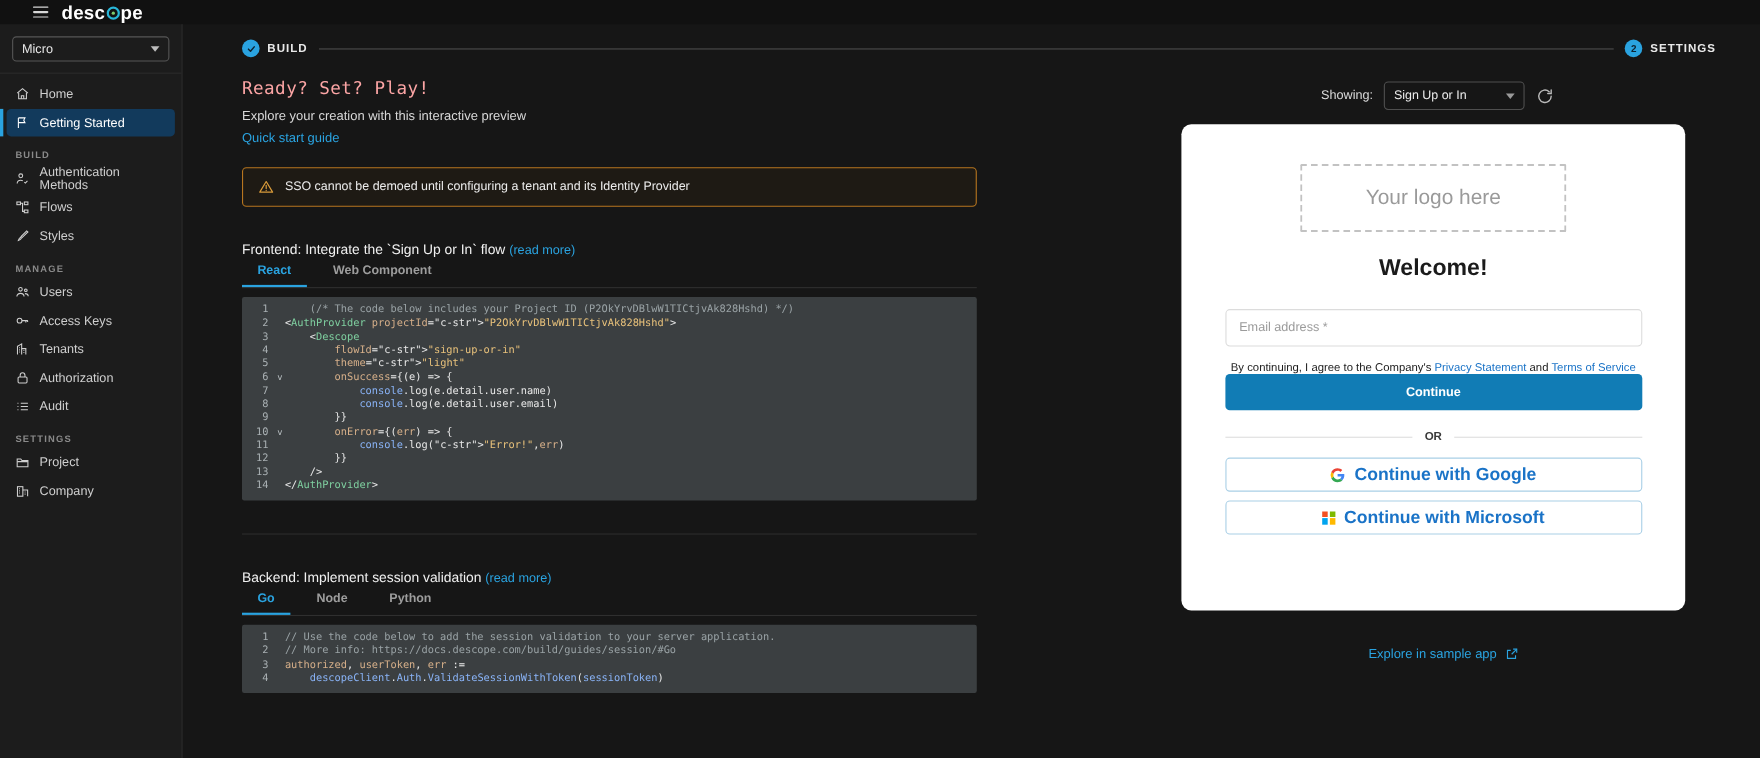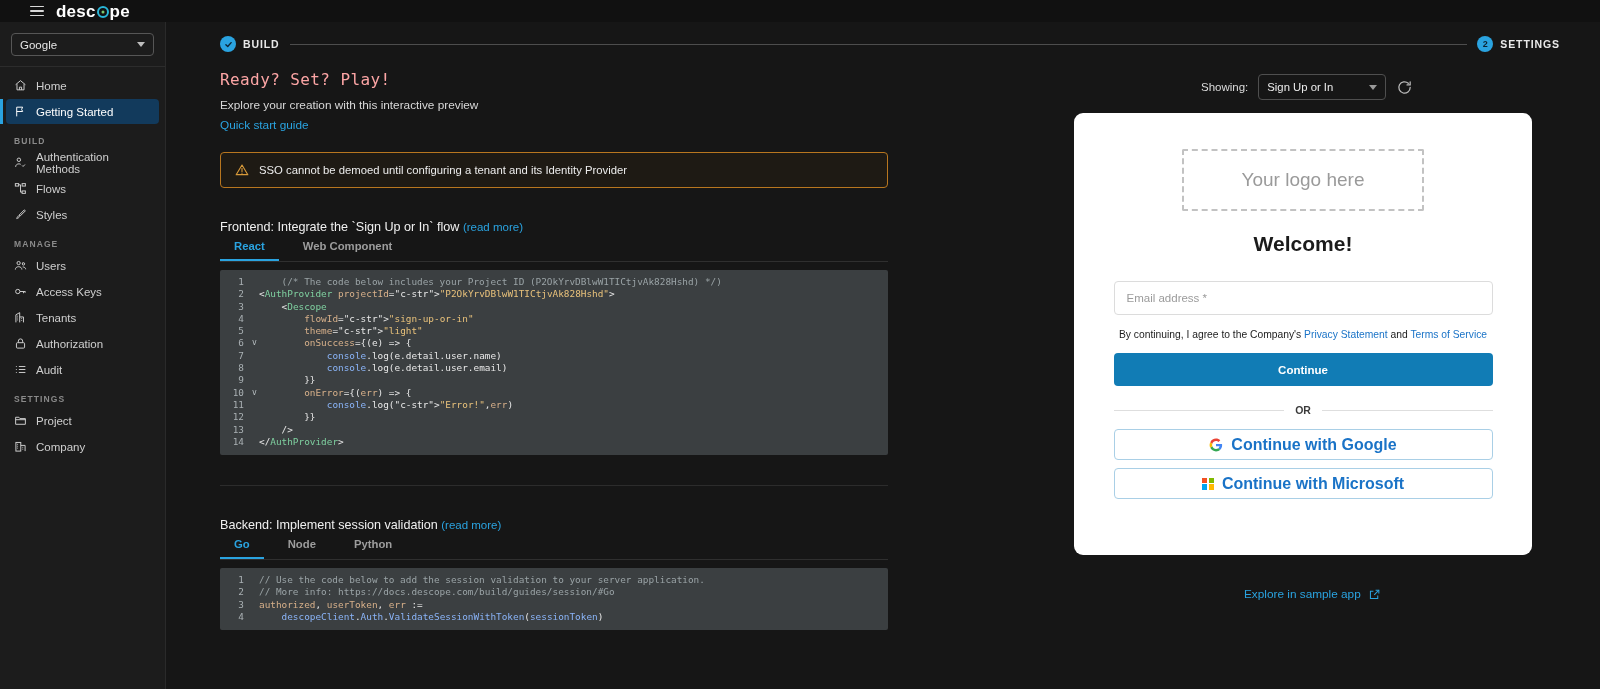--- a/index.html
+++ b/index.html
@@ -160,21 +160,21 @@
   }
   .welcome { margin-top: 21px; font-size: 21px; font-weight: 700; color: #1b1b1b; }
   .email-input {
     margin-top: 25px; width: 379px; height: 34px; border: 1px solid #dcdcdc; border-radius: 4px;
     display: flex; align-items: center; padding: 0 12px; font-size: 11.5px; color: #9b9b9b;
     background: #fff; cursor: text;
   }
   .legal { margin-top: 14px; font-size: 10.3px; color: #1c1c1c; text-align: center; width: 379px; }
   .legal a { color: #1a73c7; text-decoration: none; cursor: pointer; }
   .continue-btn {
-    margin-top: 13px; width: 379px; height: 33px; background: #117cb5; border-radius: 4px;
+    margin-top: 0; width: 379px; height: 33px; background: #117cb5; border-radius: 4px;
     display: flex; align-items: center; justify-content: center;
     color: #ffffff; font-size: 11.5px; font-weight: 700; cursor: pointer;
   }
   .or-row { margin-top: 18px; width: 379px; display: flex; align-items: center; gap: 11px; }
   .or-row .ln { flex: 1; height: 1px; background: #dedede; }
   .or-row .or { font-size: 10.5px; color: #3a3a3a; font-weight: 600; }
   .social-btn {
     margin-top: 13px; width: 379px; height: 31px; border: 1px solid #a9cfe6; border-radius: 4px;
     display: flex; align-items: center; justify-content: center; gap: 8px;
     font-size: 16px; font-weight: 700; color: #1a73c7; cursor: pointer; background: #fff;
@@ -200,21 +200,21 @@
     </div>
   <div class="brand">
     <span>desc</span>
       <span class="ologo"></span>
       <span>pe</span>
   </div>
 </div>
 
 <div class="sidebar">
   <div class="proj-select">
-    <span>Google</span>
+    <span>Micro</span>
     <span class="caret"></span>
   </div>
   <div class="side-sep"></div>
 
   <div class="nav-item">
     <svg width="13" height="13" viewBox="0 0 24 24" fill="none" stroke="#cfcfcf" stroke-width="1.8">
       <path d="M3 10.5 12 3l9 7.5"></path>
         <path d="M5.5 9.5V20h13V9.5"></path>
         <path d="M10 20v-5h4v5"></path>
     </svg>

